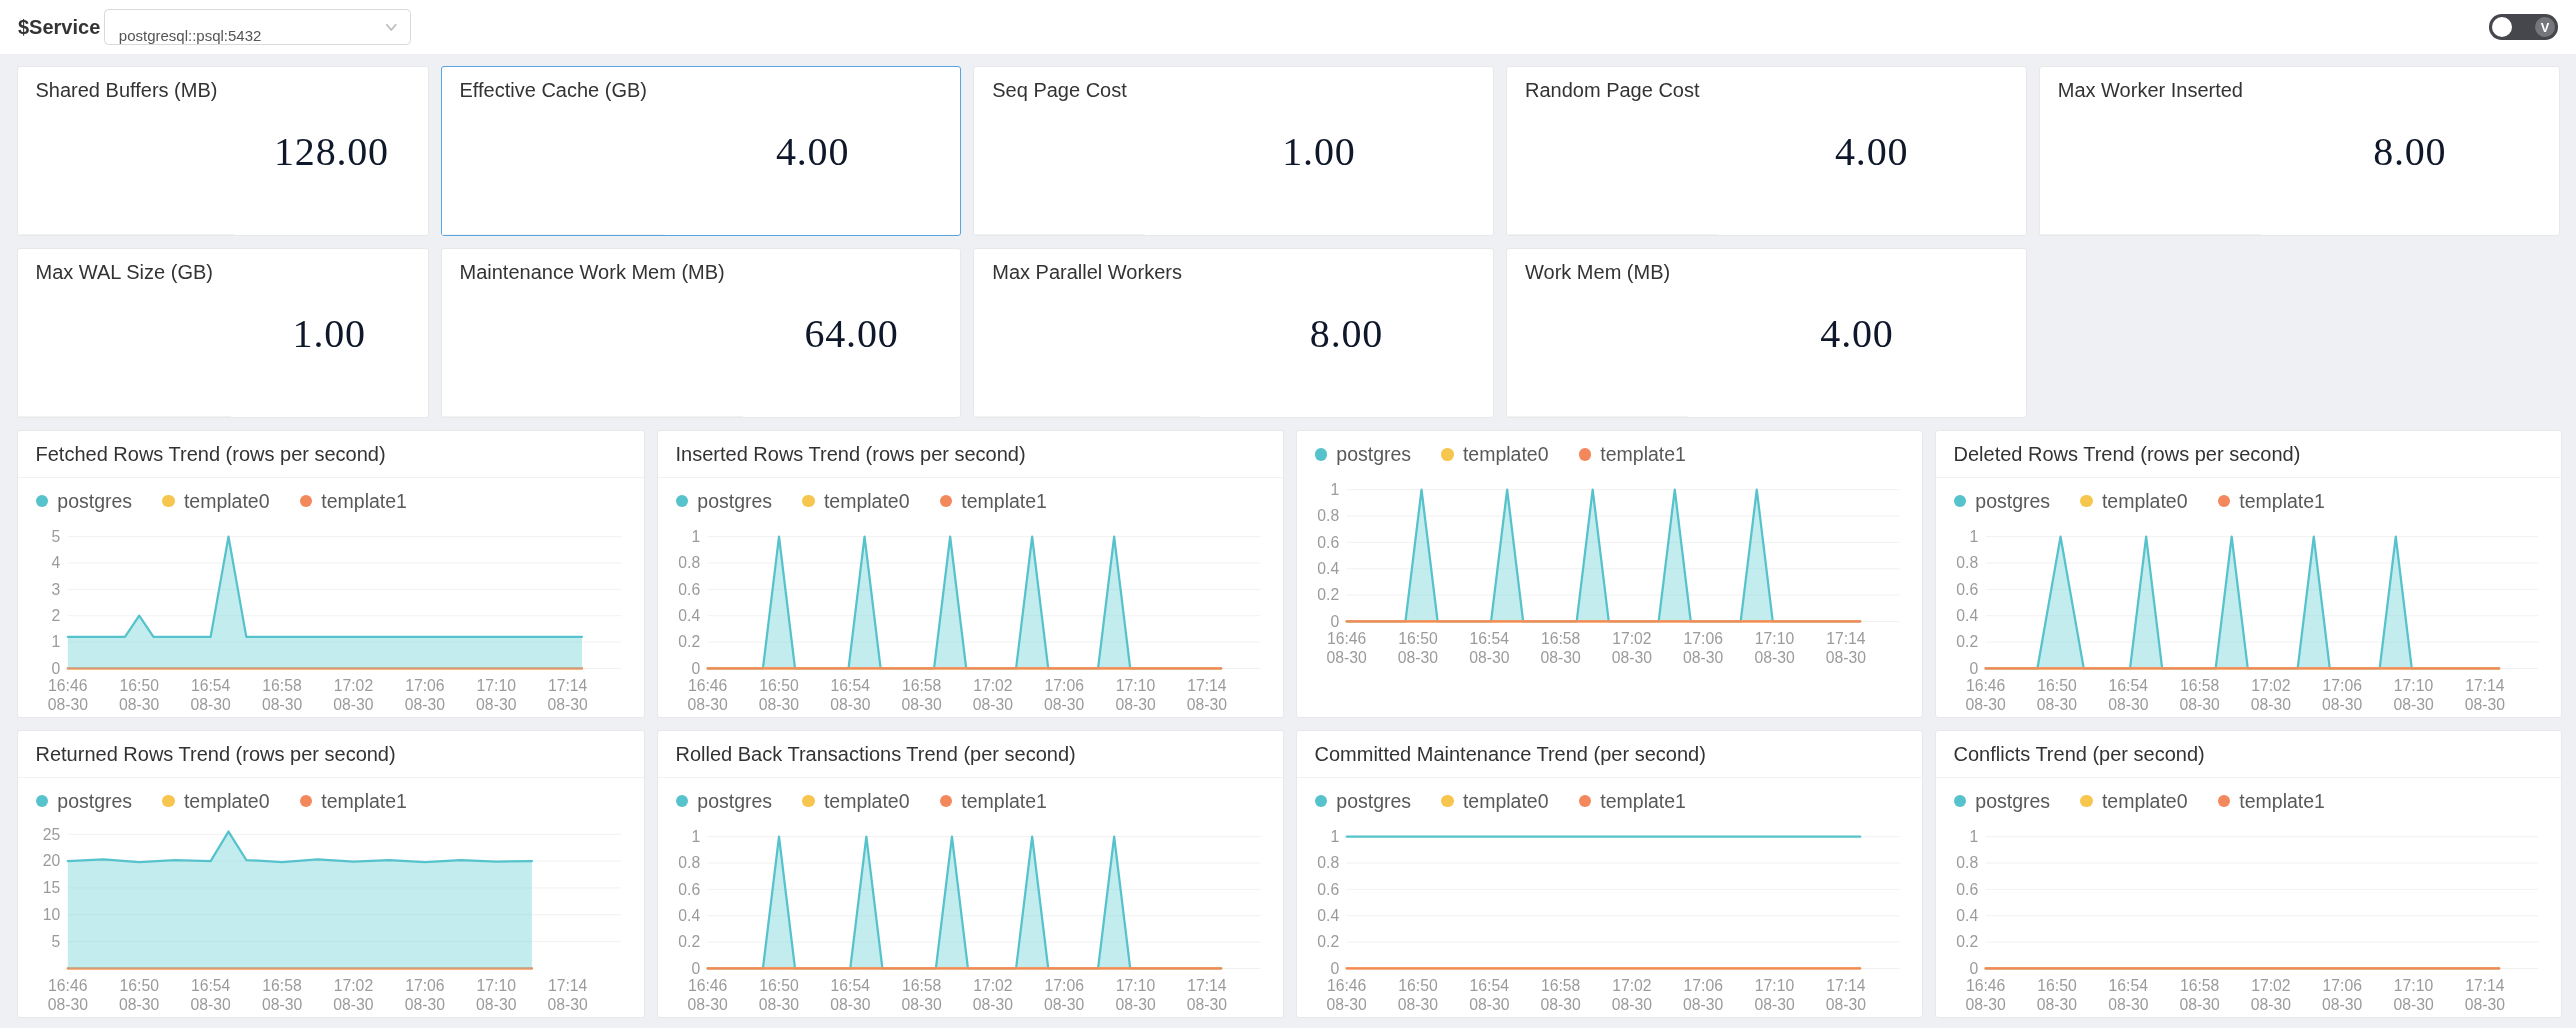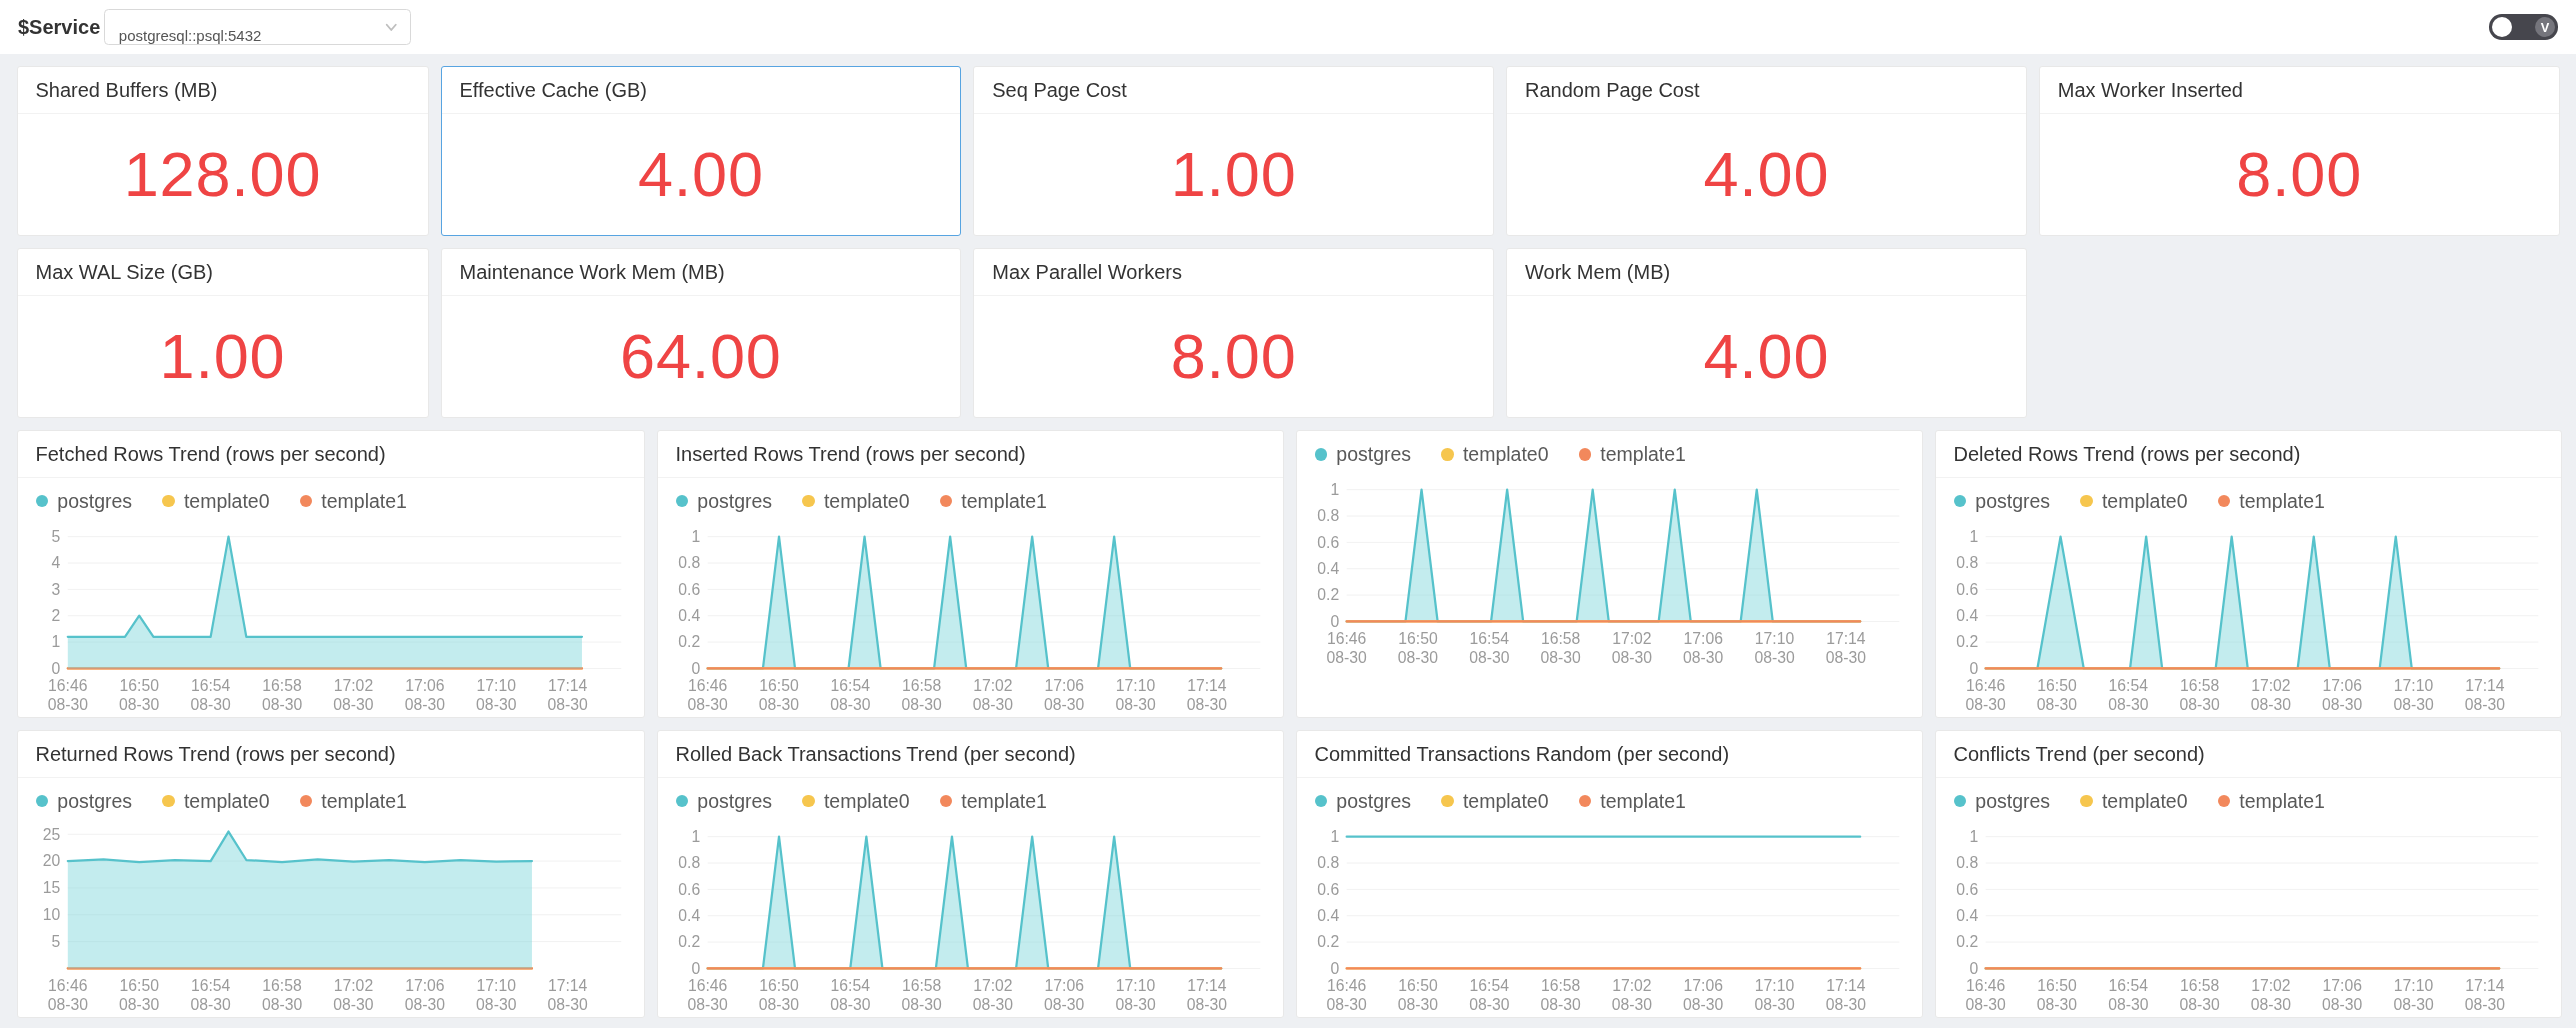--- a/index.html
+++ b/index.html
@@ -40,24 +40,24 @@
   
   .content { padding:12px 16.5px; display:flex; flex-direction:column; gap:12px; }
   .stats-grid { display:grid; grid-template-columns:412px 1fr 1fr 1fr 1fr; gap:12px; }
   .charts-grid { display:grid; grid-template-columns:1fr 1fr 1fr 1fr; gap:12px; }
   
   .card { background:#fff; border:0.8px solid #e8e8e8; border-radius:3px; }
   .card-title {
     padding:12px 18px 10.5px; font-size:20px; color:#333;
     border-bottom:0.8px solid #f2f2f2; white-space:nowrap; overflow:hidden;
   }
-  .stat { height:170px; display:flex; flex-direction:column; cursor:pointer; }
+  .stat { height:170px; display:flex; flex-direction:row; cursor:pointer; }
   .stat-value {
     flex:1; display:flex; align-items:center; justify-content:center;
-    font-size:63px; font-weight:500; color:#ef4444; letter-spacing:0.8px;
+    font-size:40px; font-weight:500; color:#0f172a; letter-spacing:0.8px;font-family:Liberation Serif, serif;
   }
   .stat.selected { border:1.5px solid var(--accent); }
   
   .chart-card { height:288px; display:flex; flex-direction:column; }
   .legend { display:flex; align-items:flex-start; padding:12px 18px 3px; }
   .legend-item {
     display:flex; align-items:center; margin-right:30px;
     font-size:19.5px; color:#595959; cursor:pointer;
   }
   .dot { width:12.8px; height:12.8px; border-radius:50%; margin-right:9px; display:inline-block; }
@@ -429,21 +429,21 @@
             <text x="730.7741935483871" y="233" text-anchor="middle">17:14</text>
             <text x="730.7741935483871" y="259" text-anchor="middle">08-30</text>
             <polygon points="66.0,203.0 66.0,203.0 139.6,203.0 161.0,27.5 182.3,203.0 255.9,203.0 277.3,27.5 298.7,203.0 369.9,203.0 391.3,27.5 412.6,203.0 476.7,203.0 498.1,27.5 519.5,203.0 585.9,203.0 607.3,27.5 628.7,203.0 749.8,203.0 749.8,203.0" fill="rgba(121,212,218,0.45)" stroke="none"></polygon>
             <polyline points="66.0,203.0 139.6,203.0 161.0,27.5 182.3,203.0 255.9,203.0 277.3,27.5 298.7,203.0 369.9,203.0 391.3,27.5 412.6,203.0 476.7,203.0 498.1,27.5 519.5,203.0 585.9,203.0 607.3,27.5 628.7,203.0 749.8,203.0" fill="none" stroke="#56c2cb" stroke-width="3" stroke-linejoin="round" stroke-linecap="round"></polyline>
             <polyline points="66.0,203.0 749.8,203.0" fill="none" stroke="#f6c64e" stroke-width="3" stroke-linejoin="round" stroke-linecap="round"></polyline>
             <polyline points="66.0,203.0 749.8,203.0" fill="none" stroke="#f2885c" stroke-width="3" stroke-linejoin="round" stroke-linecap="round"></polyline>
           </svg></div>
     </div>
 
     <div class="card chart-card">
-      <div class="card-title">Committed Transactions Random (per second)</div>
+      <div class="card-title">Committed Maintenance Trend (per second)</div>
       <div class="legend">
         <span class="legend-item">
             <i class="dot" style="background-color: rgb(86, 194, 203);"></i>
             <span class="legend-label">postgres</span>
           </span>
         <span class="legend-item">
             <i class="dot" style="background-color: rgb(246, 198, 78);"></i>
             <span class="legend-label">template0</span>
           </span>
         <span class="legend-item">

